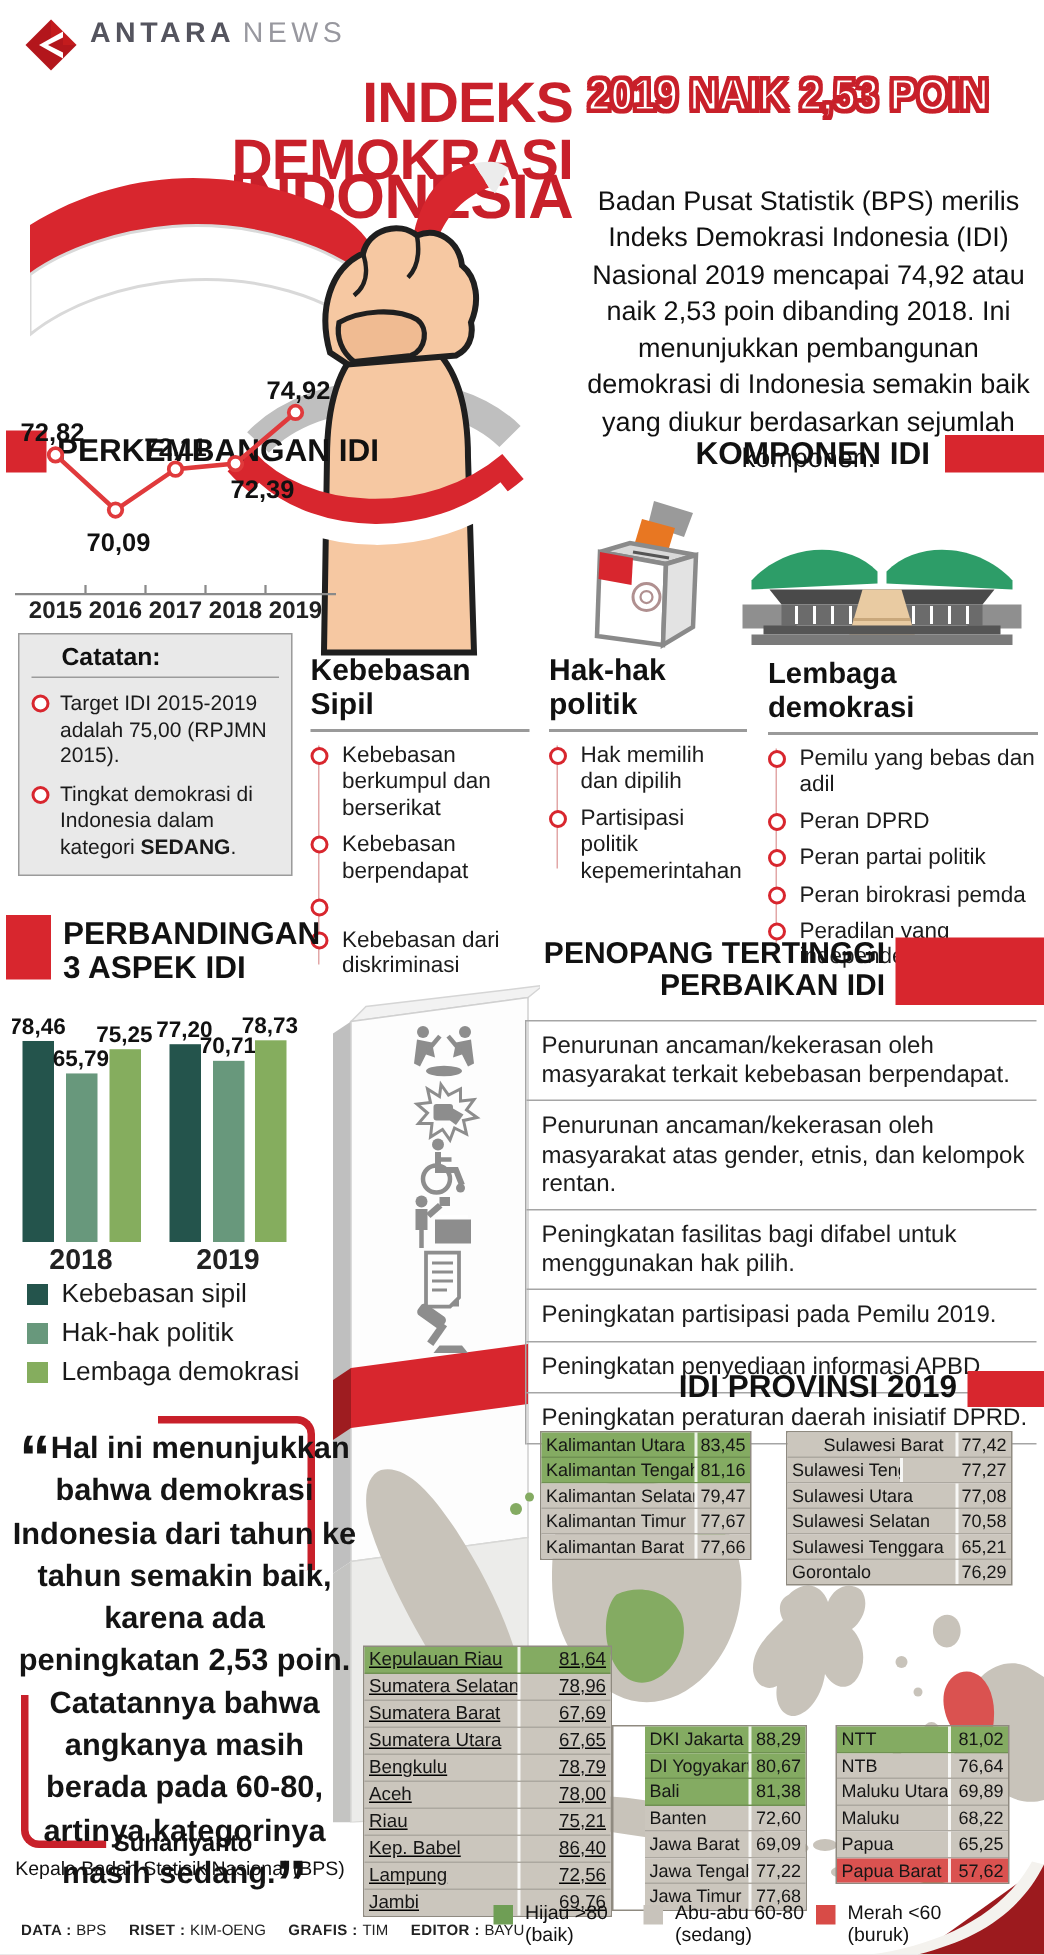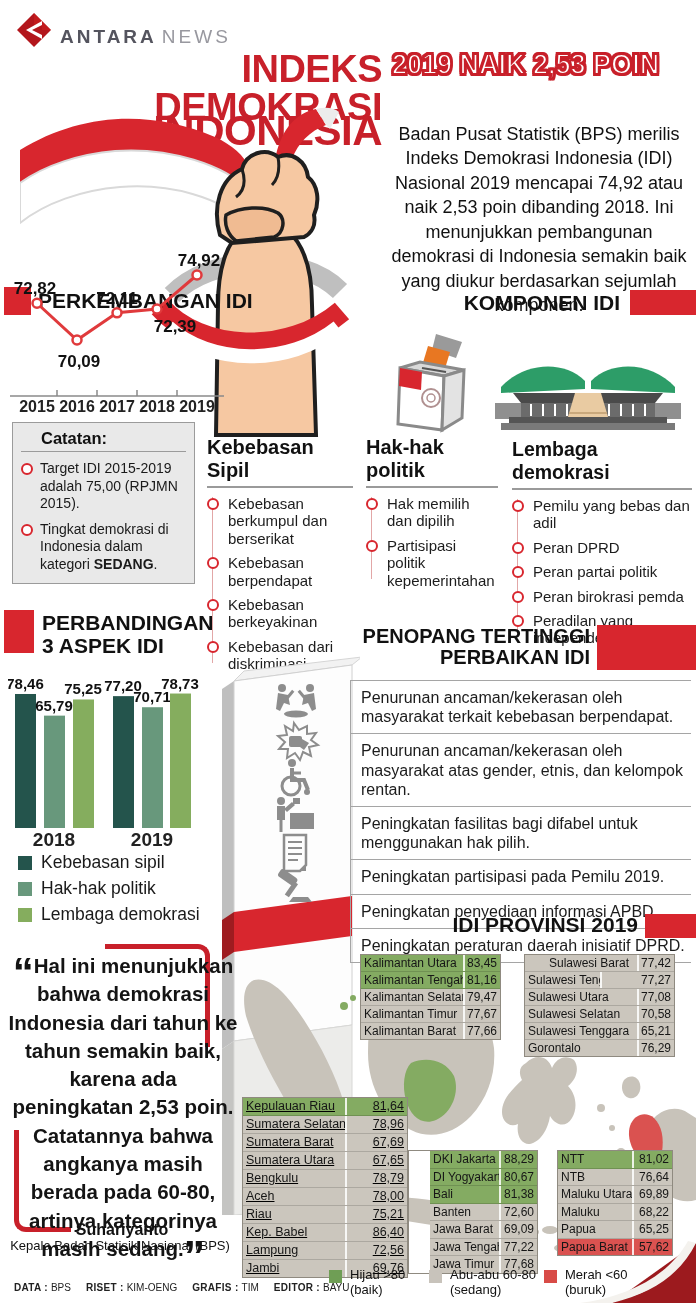--- a/index.html
+++ b/index.html
@@ -1,19 +1,19 @@
 <!DOCTYPE html>
 <html><head>
 <meta charset="utf-8">
 <style>
   html,body{margin:0;padding:0;background:#e9e9e9;font-family:"Liberation Sans",sans-serif;}
   .page{position:relative;width:696px;height:1303px;background:#ffffff;overflow:hidden;outline:1px solid #cfcfcf;}
   .abs{position:absolute;}
   
-  .logo{left:16px;top:12px;display:flex;align-items:flex-end;gap:8px;}
+  .logo{left:16px;top:12px;display:flex;align-items:flex-start;gap:8px;}
   .logo-bold{font-size:19px;font-weight:bold;color:#54545e;letter-spacing:3px;}
   .logo-light{font-size:19px;color:#98989f;letter-spacing:3px;margin-left:5px;}
   .title-red{color:#c8202a;font-weight:800;text-align:right;letter-spacing:-0.5px;line-height:1;}
   .t1{left:20px;top:50px;width:362px;font-size:38px;}
   .t2{left:20px;top:110px;width:362px;font-size:42px;}
   .t-outline{left:392px;top:48px;width:320px;font-size:30px;font-weight:800;color:#ffffff;line-height:1.05;white-space:nowrap;
      transform:scaleX(.9);transform-origin:left center;
      -webkit-text-stroke:2px #c8202a;
      text-shadow:-2px -2px 0 #c8202a,2px -2px 0 #c8202a,-2px 2px 0 #c8202a,2px 2px 0 #c8202a,-2px 0 0 #c8202a,2px 0 0 #c8202a,0 -2px 0 #c8202a,0 2px 0 #c8202a;}
   .intro{left:390px;top:122px;width:298px;font-size:18px;line-height:1.36;color:#111;text-align:center;}
@@ -187,21 +187,20 @@
         <div class="k-item">
           <span class="dotr"></span>
           <span>Kebebasan berkumpul dan berserikat</span>
         </div>
         <div class="k-item">
           <span class="dotr"></span>
           <span>Kebebasan berpendapat</span>
         </div>
         <div class="k-item">
           <span class="dotr"></span>
-          <span>Kebebasan berkeyakinan</span>
         </div>
         <div class="k-item">
           <span class="dotr"></span>
           <span>Kebebasan dari diskriminasi</span>
         </div>
       </div>
   </div>
   <div class="abs" style="left:366px;top:436px;width:132px;">
     <div class="komp-head">Hak-hak politik</div>
     <div class="komp-items" id="komp-items-1">

